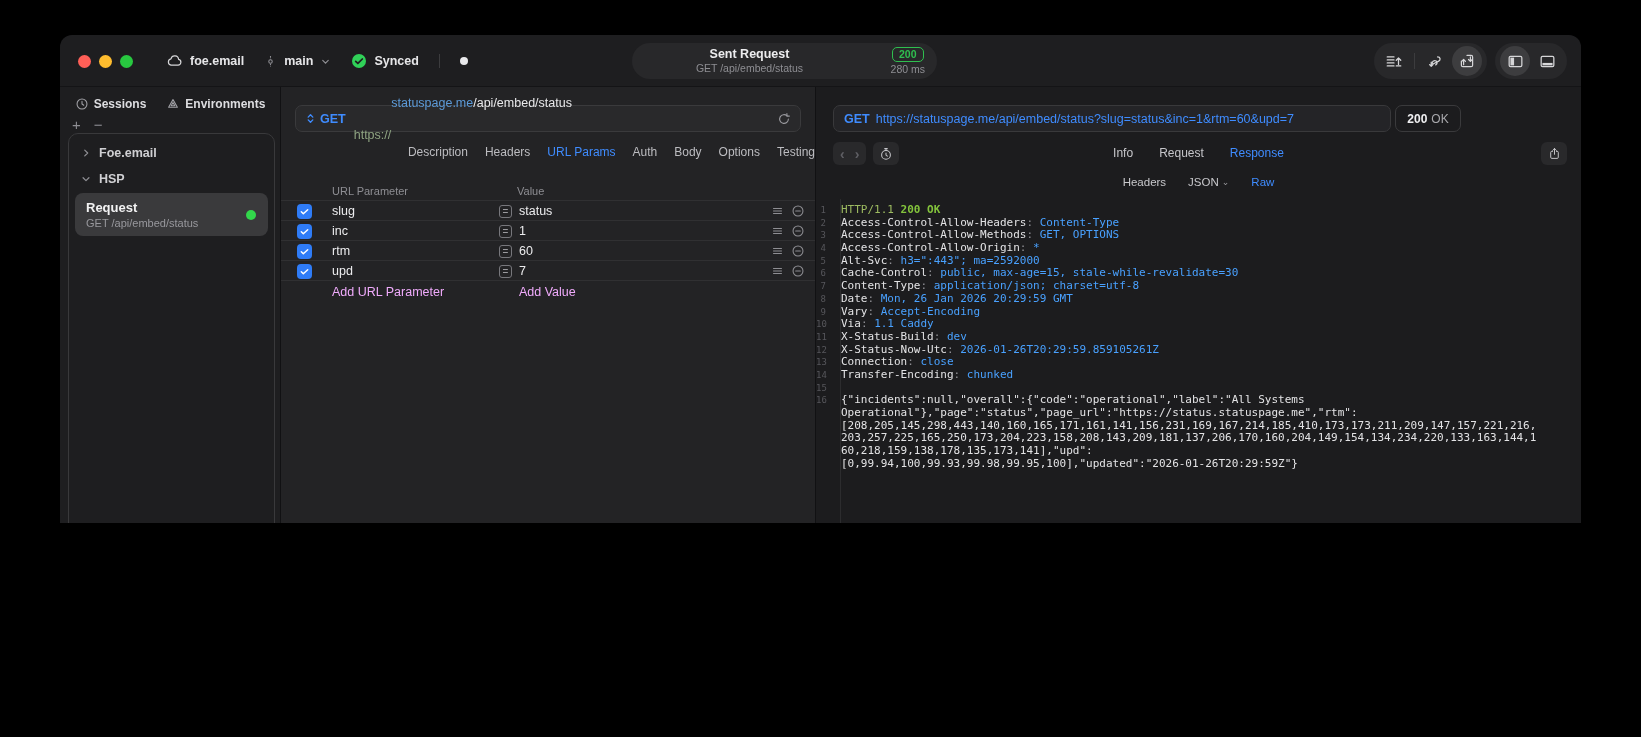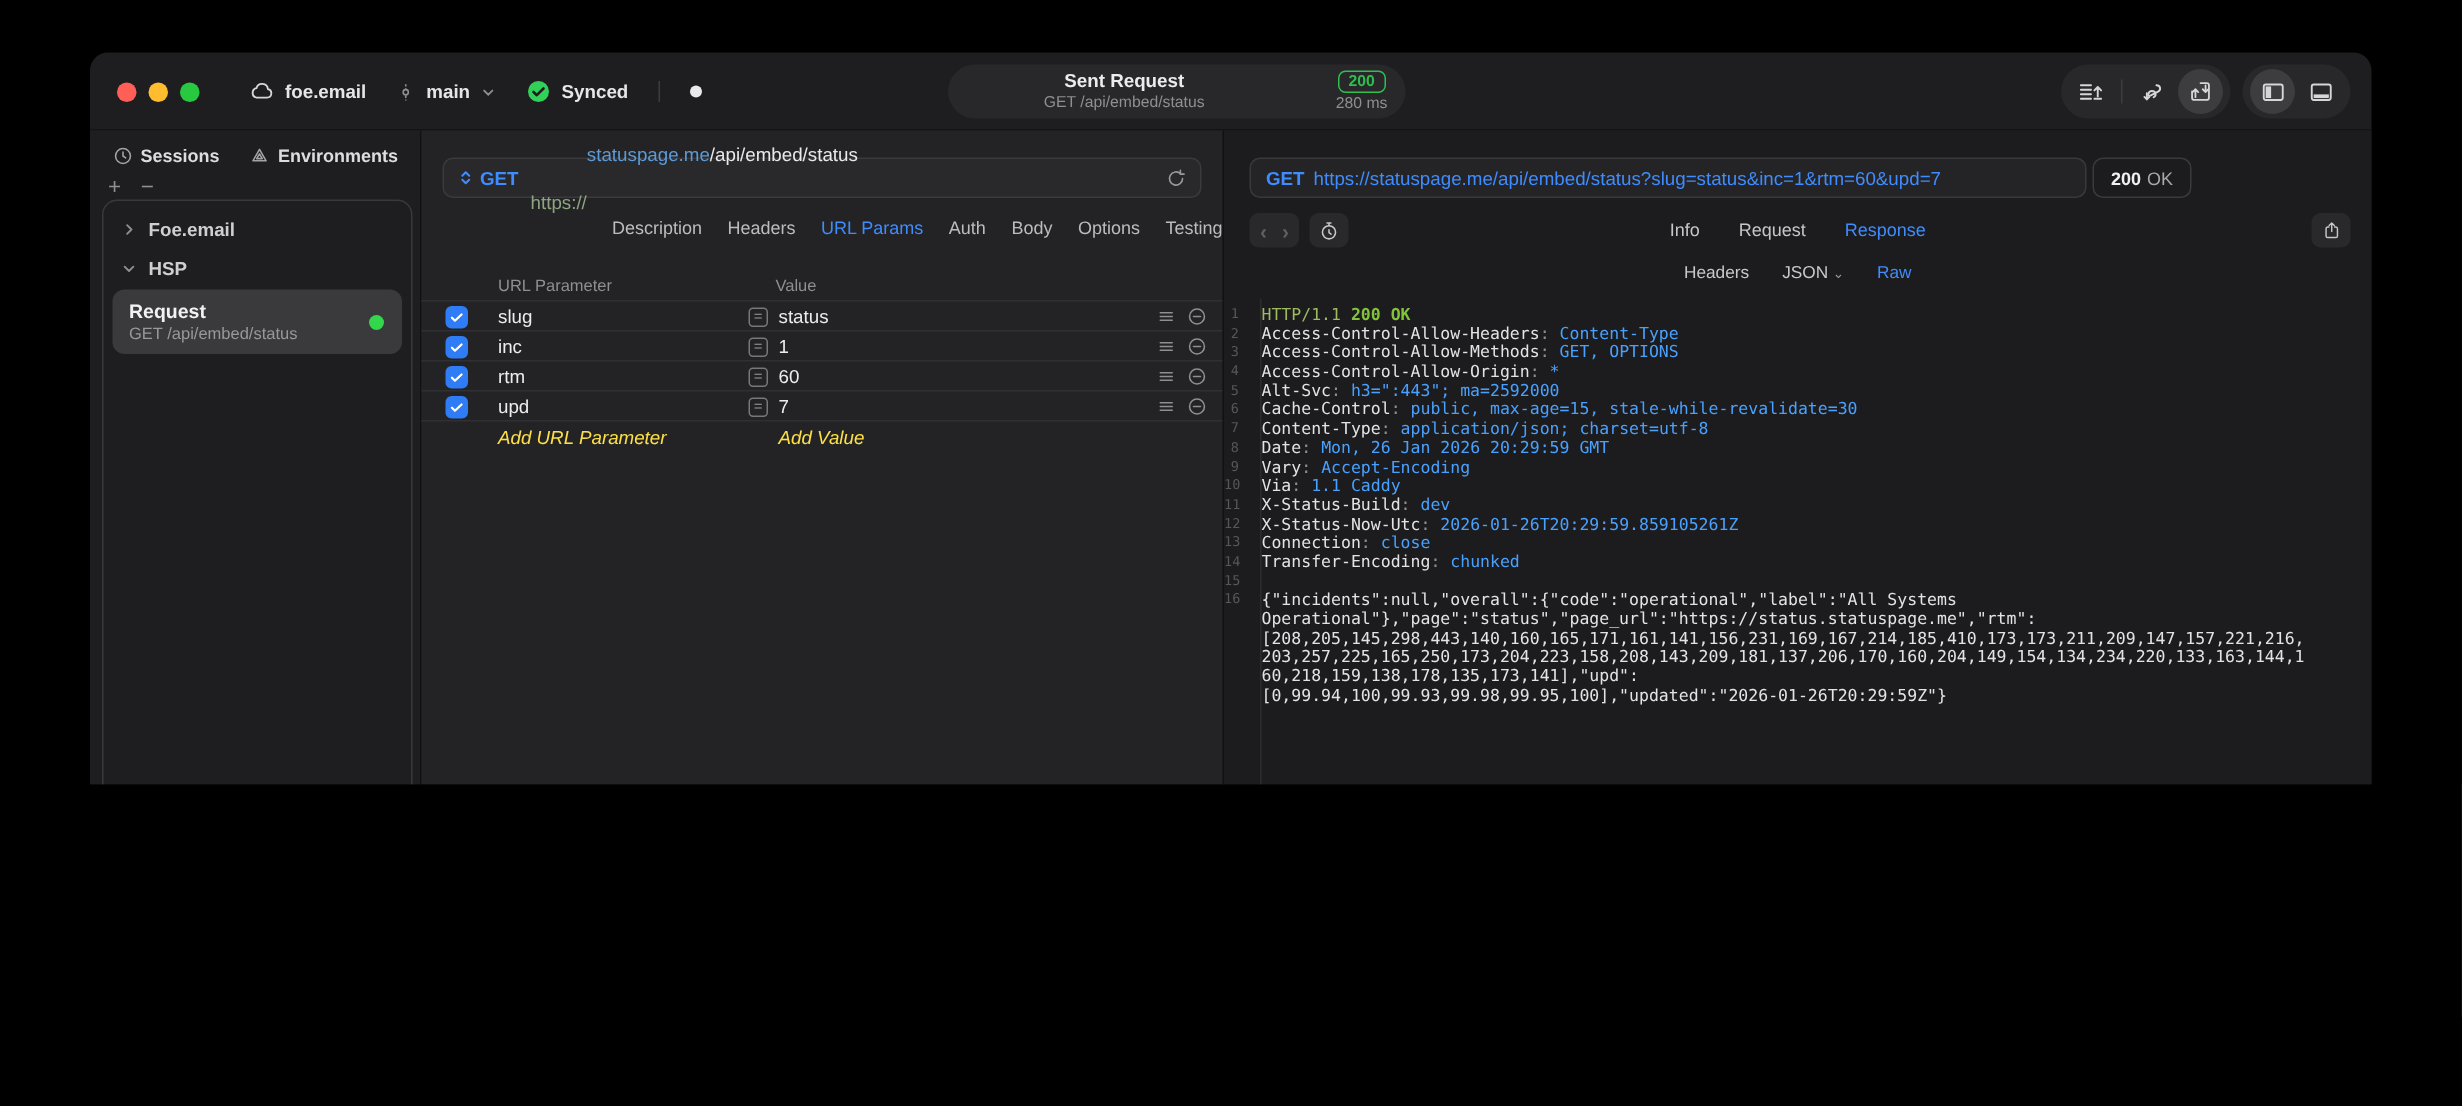--- a/index.html
+++ b/index.html
@@ -91,21 +91,21 @@
   .prow { position:relative; height:20px; border-bottom:1px solid #303032; font-size:12.5px; color:#ececee; }
   .cb { position:absolute; left:16px; top:2.5px; width:15px; height:15px; background:#2f7cf7;
         border-radius:4px; display:flex; align-items:center; justify-content:center; }
   .pname { position:absolute; left:51px; top:50%; transform:translateY(-50%); }
   .eqbox { position:absolute; left:218px; top:3.5px; width:13px; height:13px; border:1px solid #77777c;
            border-radius:3px; color:#9a9a9e; font-size:10px; display:flex; align-items:center; justify-content:center; }
   .eqbox::before { content:"="; }
   .pval { position:absolute; left:238px; top:50%; transform:translateY(-50%); }
   .rowicons { position:absolute; right:10px; top:0; height:100%; display:flex; align-items:center;
               gap:7px; color:#8e8e93; }
-  .addrow { position:relative; height:21px; color:#fde047; font-size:12.5px;font-style:italic; }
+  .addrow { position:relative; height:21px; color:#f0abfc; font-size:12.5px; }
   .addrow .an { position:absolute; left:51px; top:50%; transform:translateY(-50%); }
   .addrow .av { position:absolute; left:238px; top:50%; transform:translateY(-50%); }
 
   .mfoot { position:absolute; bottom:0; left:0; right:0; height:27px; border-top:1px solid #303032;
            display:flex; align-items:center; background:#232325; }
   .mf-collapse { width:38px; height:100%; border-right:1px solid #303032; display:flex;
                  align-items:center; justify-content:center; }
   .mf-collapse .tri { width:20px; height:15px; border:1px solid #4c4c4e; border-radius:4px;
                       display:flex; align-items:center; justify-content:center; color:#c9c9cc; font-size:7px; }
   .tri::before { content:"▲"; }

